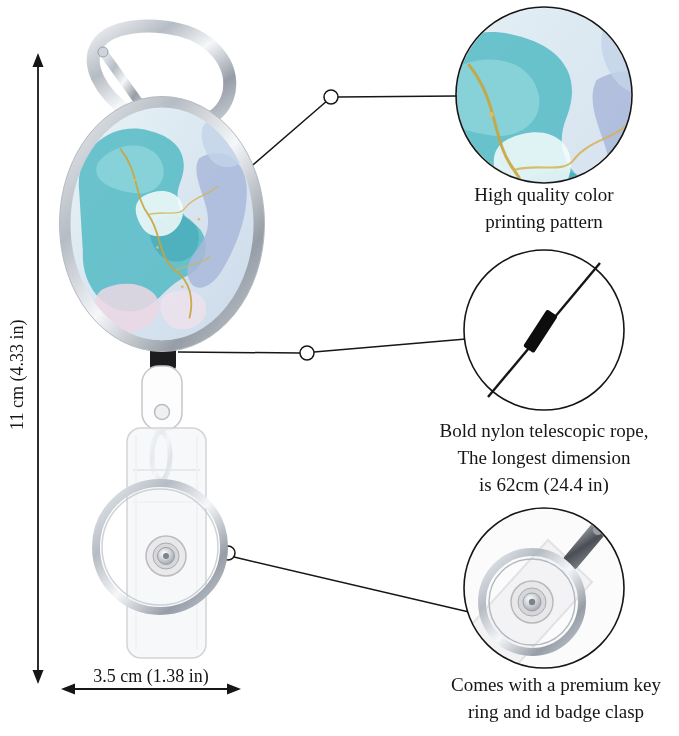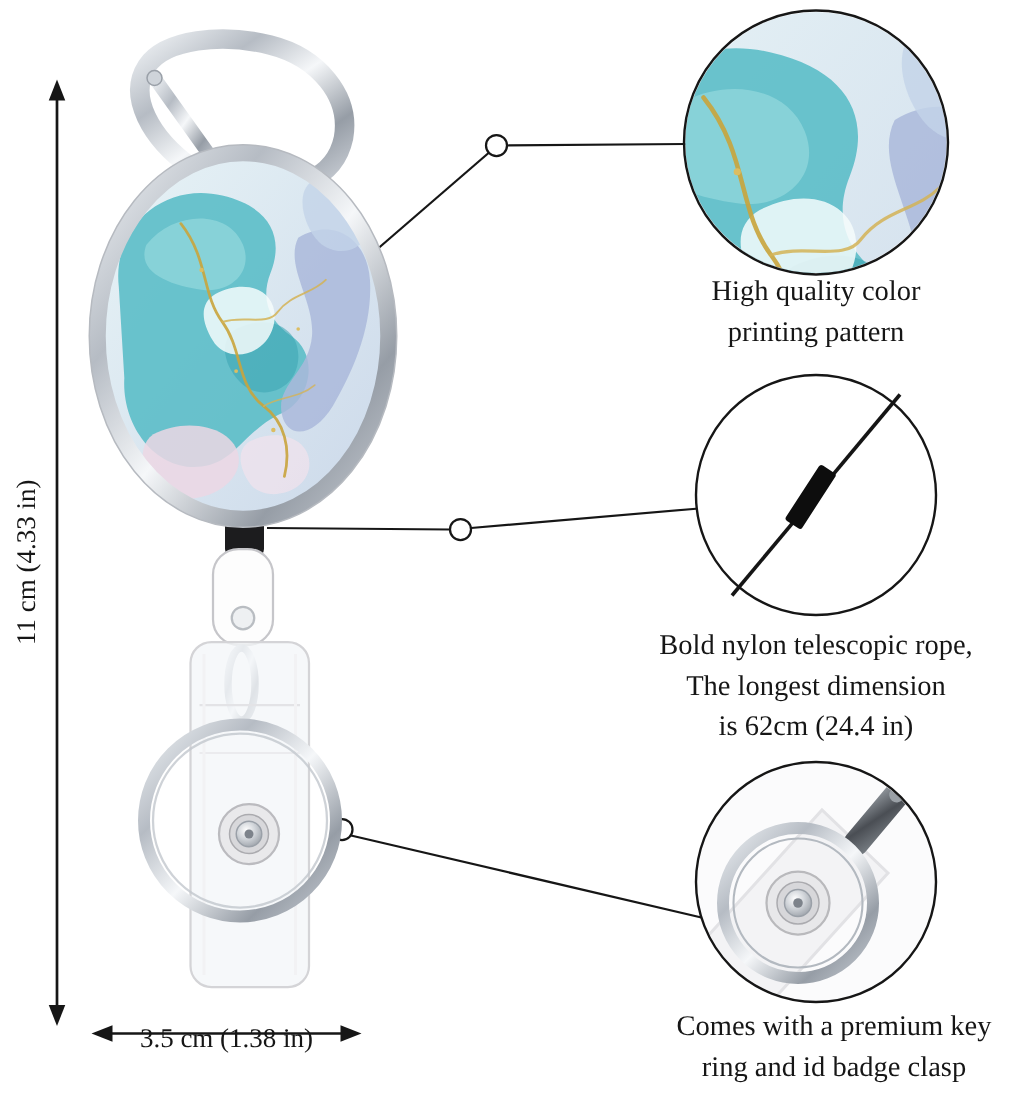--- a/index.html
+++ b/index.html
@@ -13,21 +13,21 @@
   .label{
     position:absolute; color:#161616; text-align:center;
     white-space:pre-line; line-height:1.42;
   }
   .callout-text{ font-size:19px; width:276px; }
   .dim-label{ font-size:18px; }
   .dim-label-v{
     left:-52px; top:362px; width:140px;
     transform:rotate(-90deg);
   }
-  .dim-label-h{ left:56px; top:680px; width:190px;font-family:Liberation Serif, serif; }
+  .dim-label-h{ left:56px; top:664px; width:190px;font-family:Liberation Serif, serif; }
   .callout-text-1{ left:406px; top:182px; }
   .callout-text-2{ left:406px; top:418px; }
   .callout-text-3{ left:418px; top:672px; }
 </style>
 </head>
 <body>
 
 <div class="canvas">
 
   <svg class="scene" width="679" height="736" viewBox="0 0 679 736">

